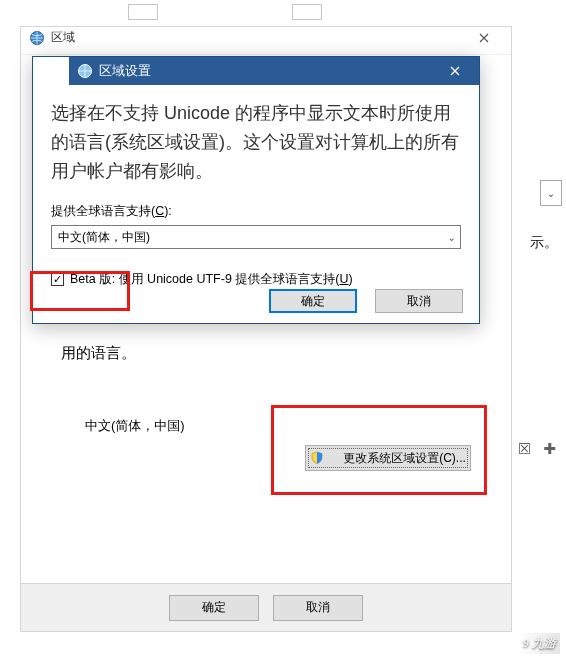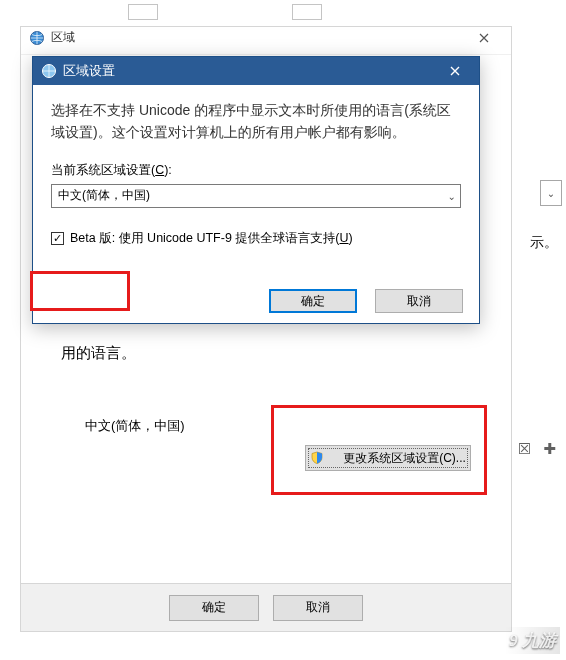--- a/index.html
+++ b/index.html
@@ -135,34 +135,35 @@
     box-shadow: 0 4px 18px rgba(0,0,0,.25);
   }
   .inner-titlebar {
     height: 28px;
     background: #2a5b95;
     color: #fff;
     display: flex;
     align-items: center;
     padding: 0 6px 0 8px;
     font-size: 13px;
+    margin-left: 36px;
   }
   .inner-title { flex: 1; }
   .inner-close {
     width: 36px; height: 20px;
     display: flex; align-items: center; justify-content: center;
     cursor: pointer;
   }
   .inner-body {
     padding: 14px 18px 0 18px;
     position: relative;
     height: calc(100% - 28px);
   }
   .desc {
-    font-size: 14px;
+    font-size: 18px;
     color: #333;
     line-height: 1.6;
     margin-bottom: 18px;
   }
   .label-row {
     font-size: 12.5px;
     margin-bottom: 5px;
   }
   .underline { text-decoration: underline; }
   .combo {
@@ -260,21 +261,21 @@
   }
   .skeleton-top div {
     width: 30px; height: 16px;
     border: 1px solid #c4c4c4;
   }
   .watermark {
     position: absolute;
     right: 6px;
     bottom: 6px;
     color: rgba(255,255,255,.85);
-    font-size: 17px;
+    font-size: 12px;
     font-style: italic;
     font-weight: bold;
     text-shadow: 0 1px 2px rgba(0,0,0,.6);
     background: linear-gradient(90deg, transparent, rgba(0,0,0,.1));
     padding: 2px 4px;
     font-family: Liberation Serif, serif;
   }
   .side-icons {
     position: absolute;
     right: 6px;
@@ -350,21 +351,21 @@
       <svg viewBox="0 0 10 10" width="10" height="10">
           <path d="M1 1l8 8M9 1l-8 8" stroke="#fff" stroke-width="1.4"></path>
         </svg>
     </span>
   </div>
 
   <div class="inner-body">
     <div class="desc">选择在不支持 Unicode 的程序中显示文本时所使用的语言(系统区域设置)。这个设置对计算机上的所有用户帐户都有影响。</div>
 
     <div class="label-row">
-      <span>当前系统区域设置(</span><span class="underline">C</span><span>):</span>
+      <span>提供全球语言支持(</span><span class="underline">C</span><span>):</span>
     </div>
     <div class="combo">
       <span>中文(简体，中国)</span>
       <span class="combo-arrow">⌄</span>
     </div>
 
     <div class="checkbox-row">
       <span class="checkbox">✓</span>
       <span>
         <span>Beta 版: 使用 Unicode UTF-9 提供全球语言支持(</span><span class="underline">U</span><span>)</span>

